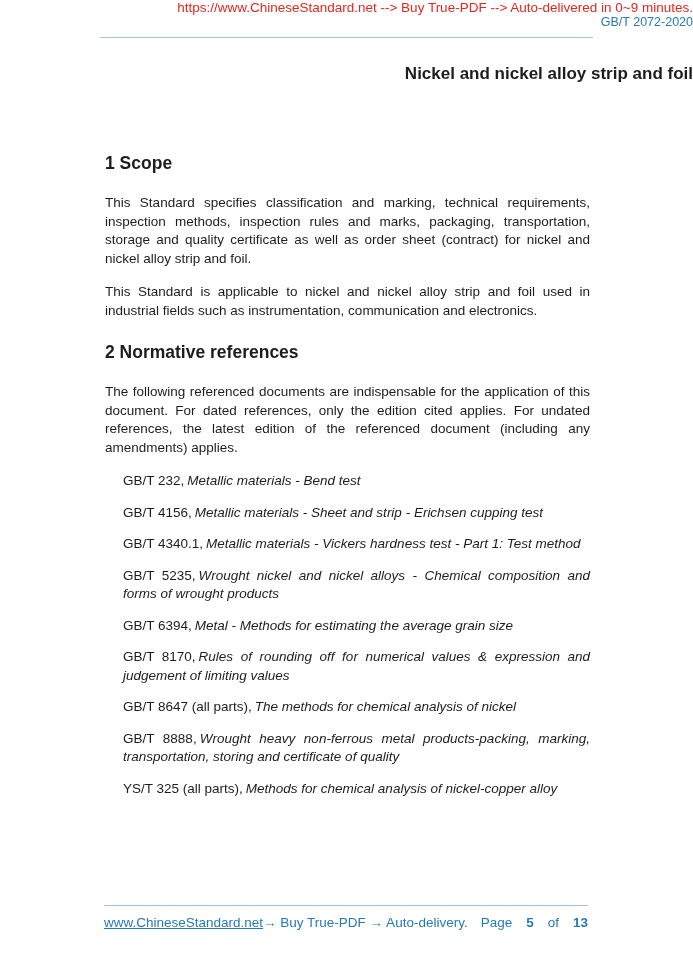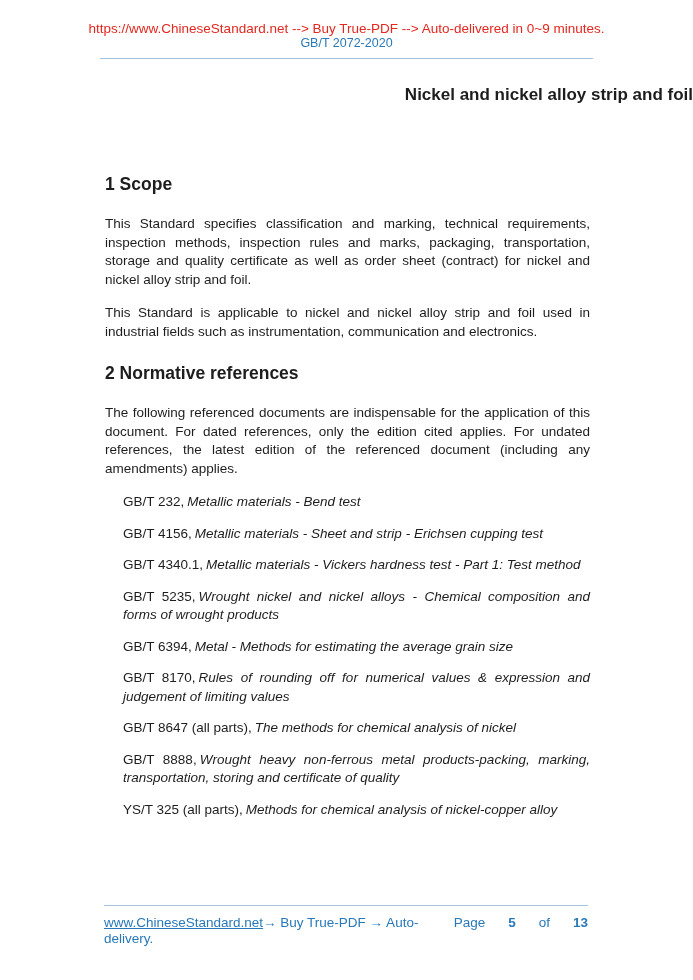--- a/index.html
+++ b/index.html
@@ -12,21 +12,21 @@
   html, body { margin: 0; padding: 0; }
   body {
     width: 693px;
     height: 980px;
     background: #ffffff;
     font-family: "Liberation Sans", sans-serif;
     color: var(--ink);
     position: relative;
     overflow: hidden;
   }
-  .header { text-align: center; padding-top: 21px; }
+  .header { text-align: right; }
   .promo {
     color: var(--red);
     font-size: 13.5px;
     line-height: 15px;
   }
   .std-code {
     color: var(--blue);
     font-size: 12.5px;
     line-height: 13px;
     margin-top: 1px;
@@ -83,21 +83,21 @@
     margin-top: 9px;
     display: flex;
     justify-content: space-between;
     align-items: baseline;
     color: var(--blue);
     font-size: 13.5px;
     line-height: 16px;
   }
   .footer-site { text-decoration: underline; cursor: pointer; }
   .footer-rest { margin-left: 0; }
-  .page-indicator { display: inline-flex; gap: 23px; }
+  .page-indicator { display: inline-flex; gap: 14px; }
   .page-num { font-weight: bold; }
 </style>
 </head>
 <body>
 
 <div class="header">
   <div class="promo">https://www.ChineseStandard.net --&gt; Buy True-PDF --&gt; Auto-delivered in 0~9 minutes.</div>
   <div class="std-code">GB/T 2072-2020</div>
   <hr class="header-rule">
 </div>

